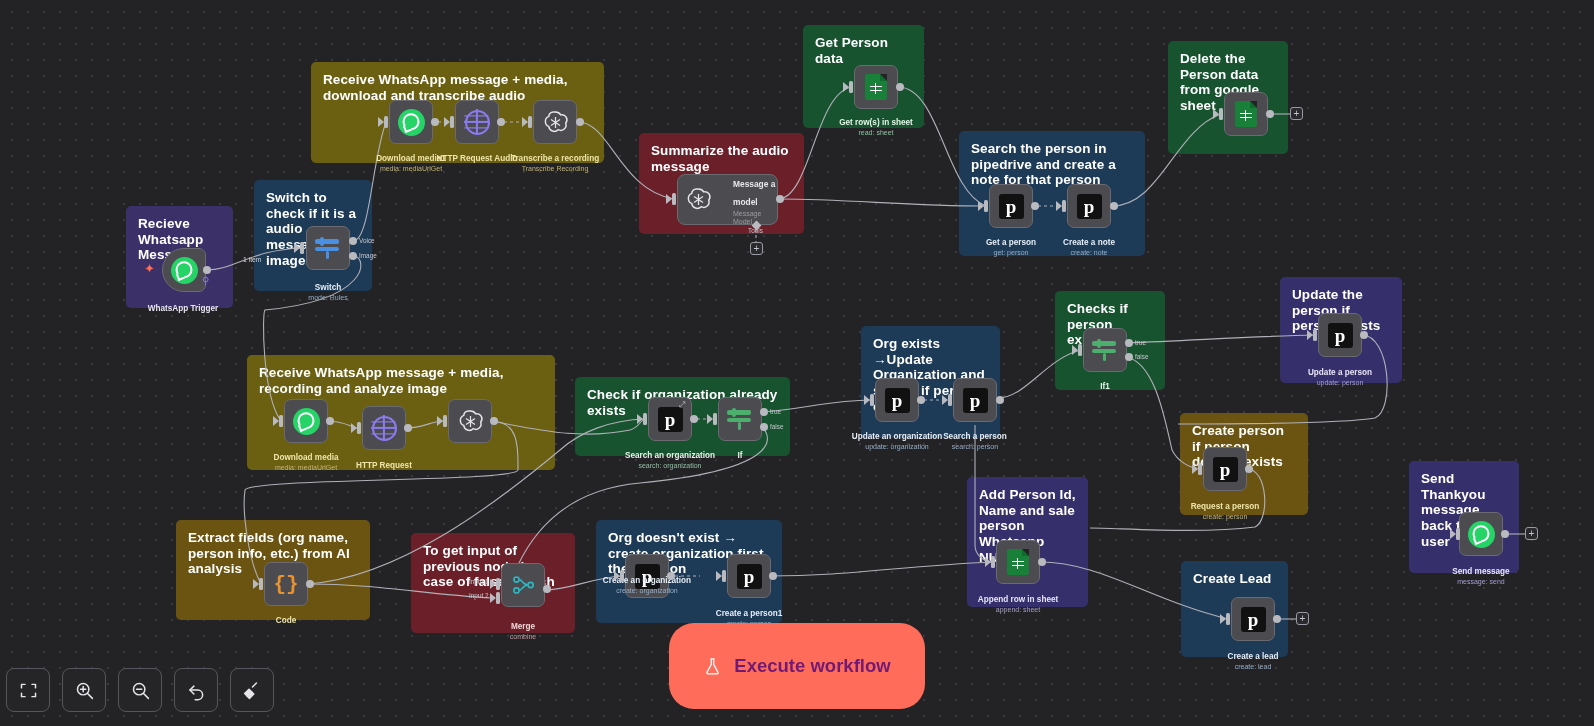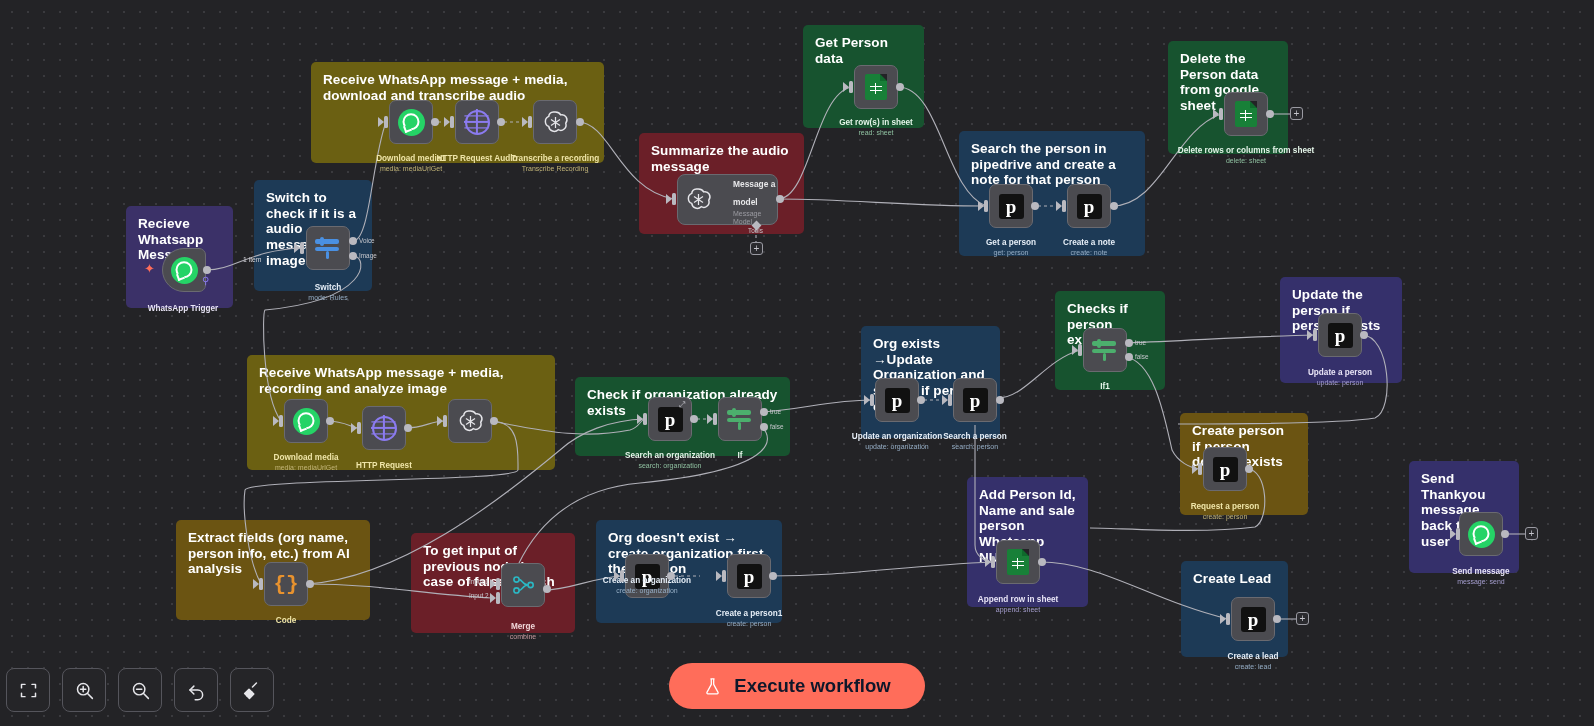--- a/index.html
+++ b/index.html
@@ -184,22 +184,22 @@
   .tool-btn{
     width:44px;height:44px;border:1px solid #55555c;border-radius:8px;
     background:#252528;display:flex;align-items:center;justify-content:center;
     cursor:pointer;
   }
   .tool-btn svg{ width:21px;height:21px;stroke:#e6e6ea;fill:none;stroke-width:1.7;
     stroke-linecap:round;stroke-linejoin:round; }
   #execute-wrap{ position:absolute; left:0; right:0; bottom:17px; display:flex; justify-content:center; z-index:20;}
   #execute-btn{
     display:flex;align-items:center;gap:12px;
-    background:#ff6d5a; color:#0f172a; border:none; border-radius:25px;
-    padding:12px 34px; font-size:18.5px; font-weight:bold; cursor:pointer;
+    background:#ff6d5a; color:#701a75; border:none; border-radius:25px;
+    padding:32px 34px; font-size:18.5px; font-weight:bold; cursor:pointer;
     font-family:"Liberation Sans", sans-serif;
   }
   #execute-btn svg{ width:19px;height:20px; stroke:#fff; fill:none; stroke-width:1.6;
     stroke-linecap:round; stroke-linejoin:round;}
 </style>
 </head>
 <body>
 
 <div id="canvas">
 
@@ -458,24 +458,20 @@
     <span>Create a note</span>
     <span class="node-sub">create: note</span>
   </div>
 
   <div class="port-in" style="left:1219px; top:108px;"></div>
   <div class="node" style="left:1224px; top:92px;">
     <span class="ic-sheet"></span>
   </div>
   <div class="port-out" style="left:1266px; top:110px;"></div>
   <div class="plus-box" style="left:1290px; top:107px;">+</div>
-  <div class="node-caption cap-green" style="left:1171px; top:136px;">
-    <span>Delete rows or columns from sheet</span>
-    <span class="node-sub">delete: sheet</span>
-  </div>
 
   <div class="port-in" style="left:279px; top:415px;"></div>
   <div class="node" style="left:284px; top:399px;">
     <span class="ic-wa"></span>
   </div>
   <div class="port-out" style="left:326px; top:417px;"></div>
   <div class="node-caption cap-olive" style="left:231px; top:443px;">
     <span>Download media</span>
     <span class="node-sub">media: mediaUrlGet</span>
   </div>

